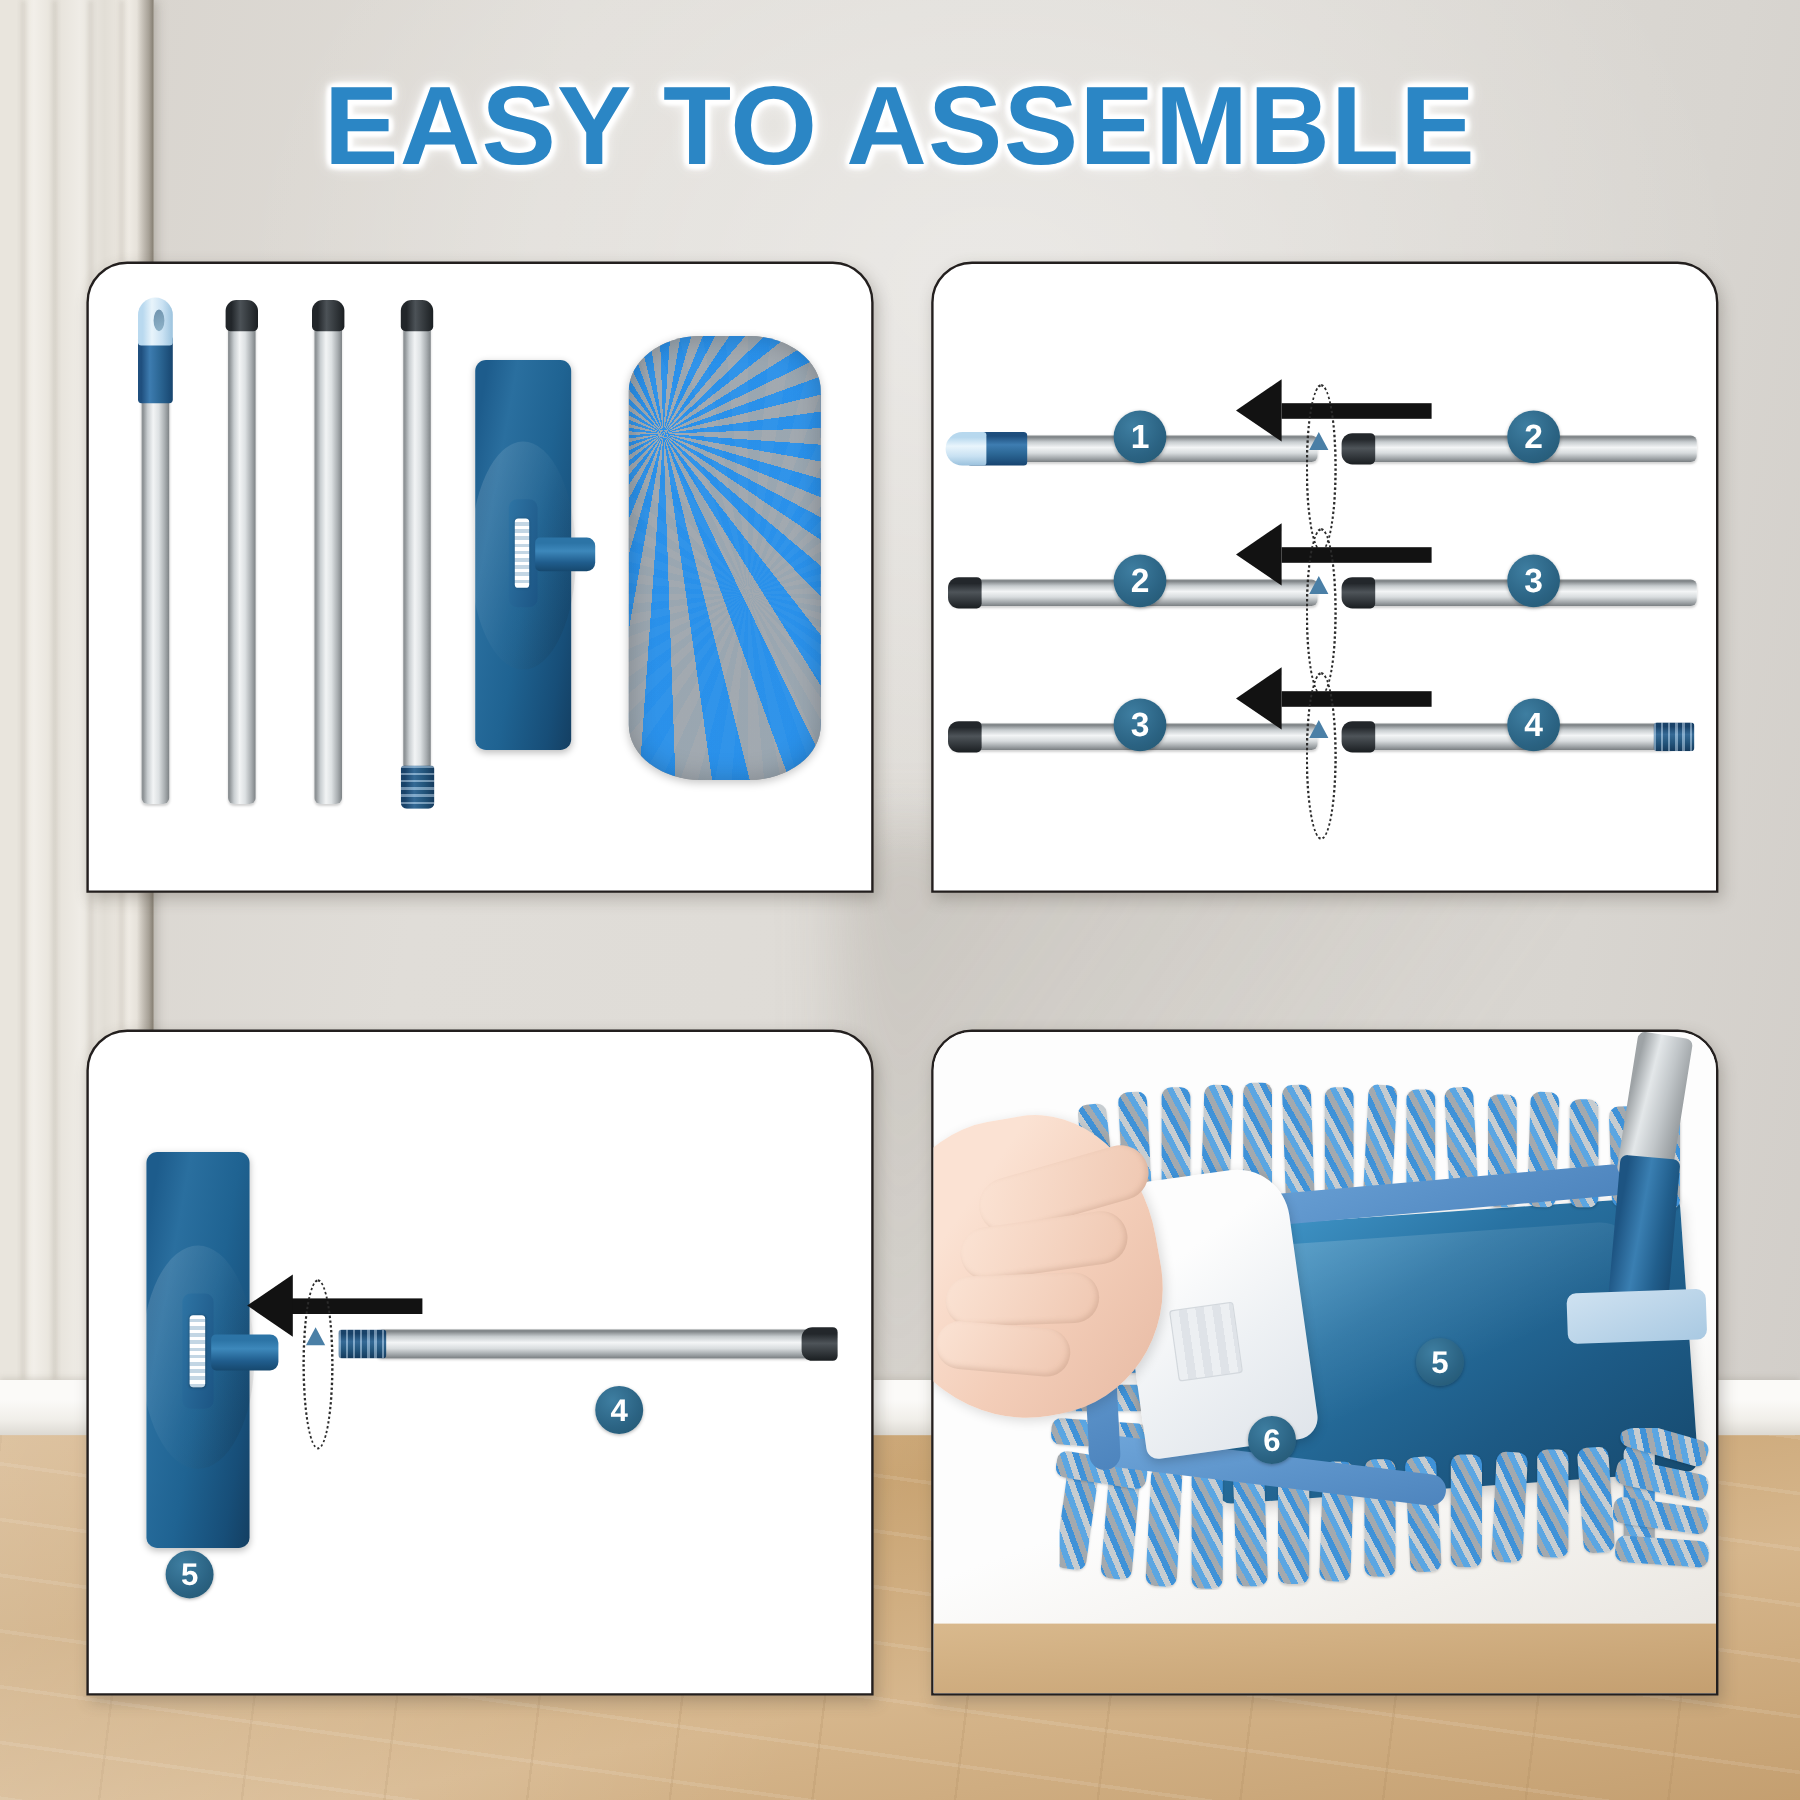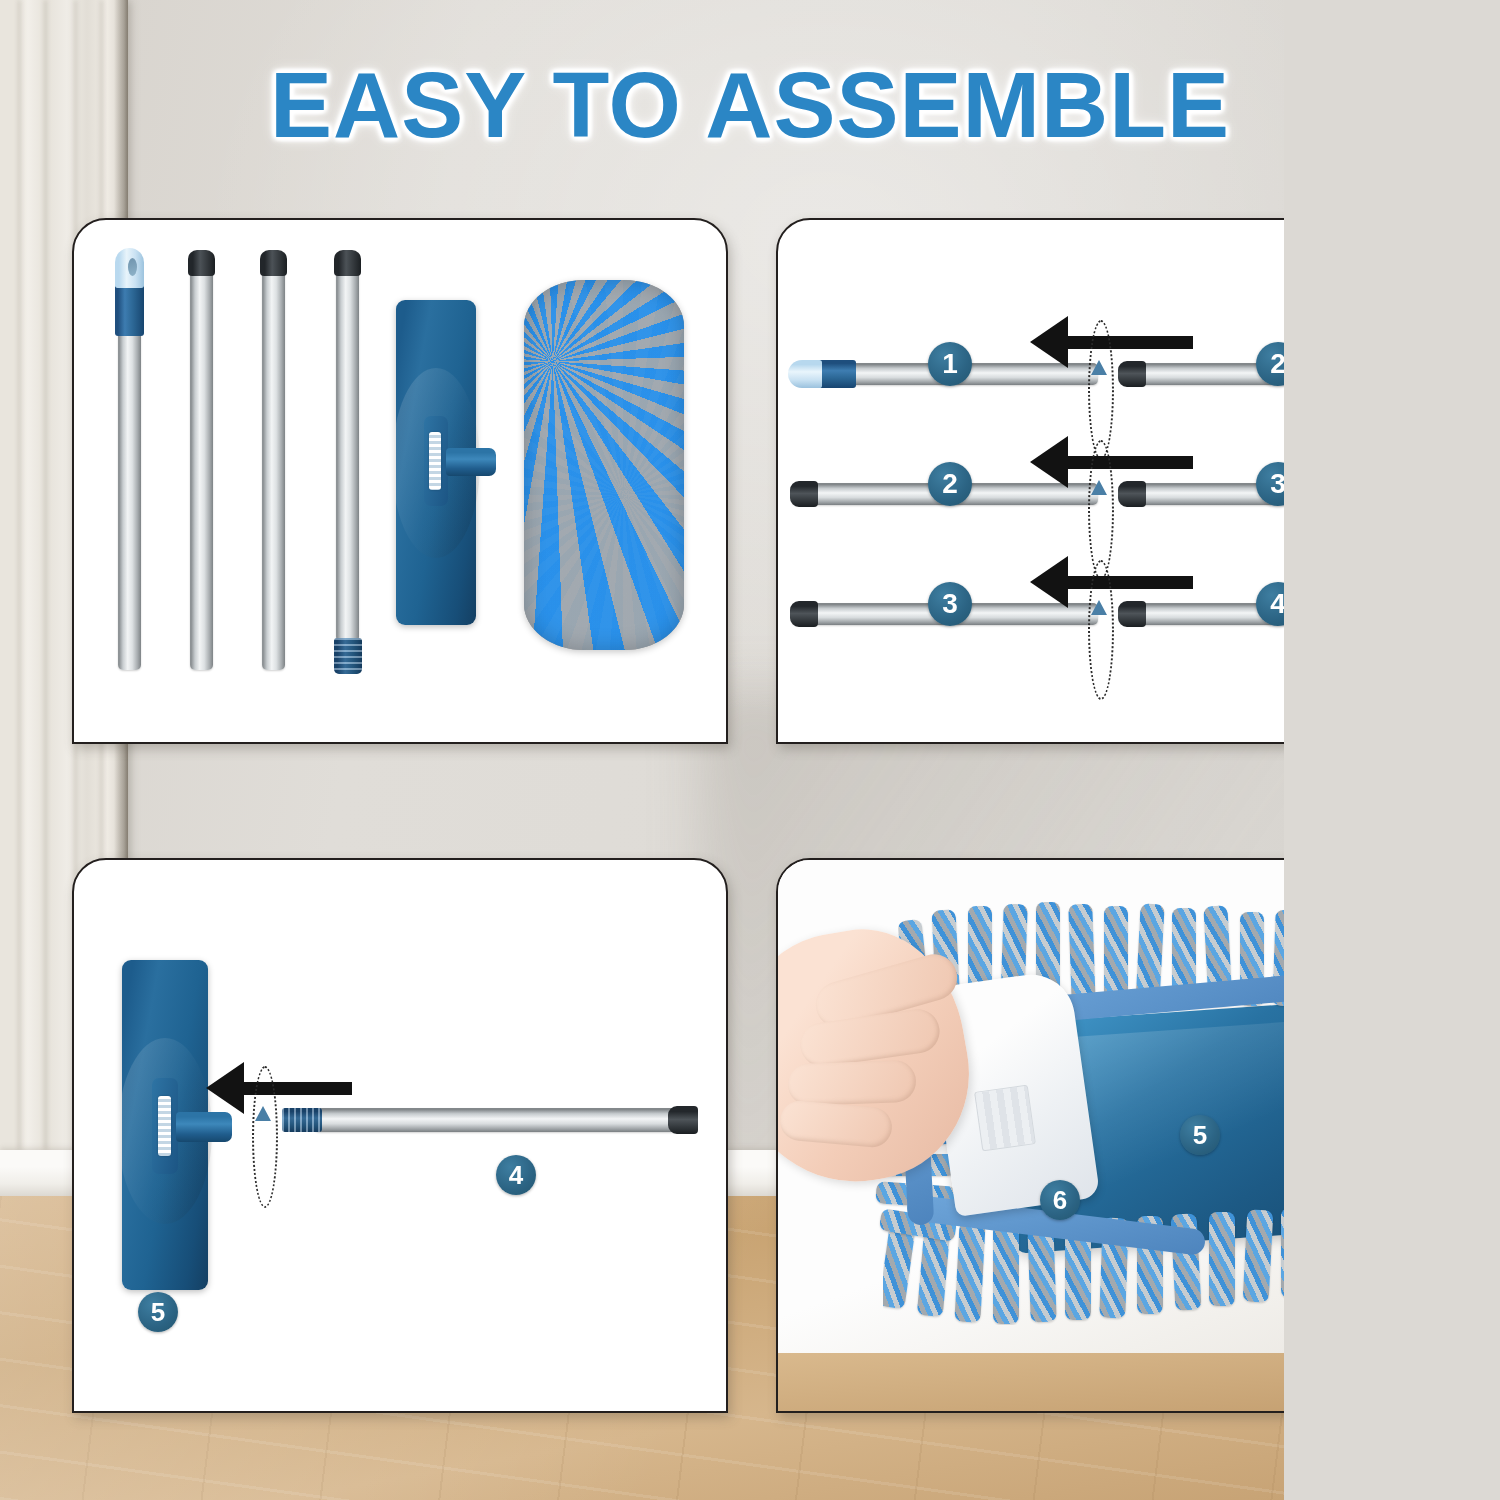--- a/index.html
+++ b/index.html
@@ -1,21 +1,21 @@
 <!DOCTYPE html>
 <html><head>
 <meta charset="utf-8">
 <style>
   html,body{margin:0;padding:0;}
   body{
     width:1500px;height:1500px;overflow:hidden;
     font-family:"Liberation Sans", sans-serif;
     background:#dcd9d4;
   }
-  .stage{position:relative;width:1284px;height:1500px;overflow:hidden;}
+  .stage{position:relative;width:1500px;height:1500px;overflow:hidden;}
 
   
   .wall{position:absolute;left:0;top:0;width:1500px;height:1196px;
     background:
       radial-gradient(ellipse 900px 700px at 55% 20%, rgba(255,255,255,.38), rgba(255,255,255,0) 70%),
       linear-gradient(100deg,#cdc7be 0 3%, #d9d5cf 7%, #e0ddd8 28%, #dedbd6 60%, #d8d5d0 85%, #d2cec9 100%);
   }
   .wall-shadow{position:absolute;left:700px;top:690px;width:820px;height:520px;
     background:linear-gradient(125deg, rgba(120,112,102,.22), rgba(120,112,102,0) 55%);
     filter:blur(26px);}

